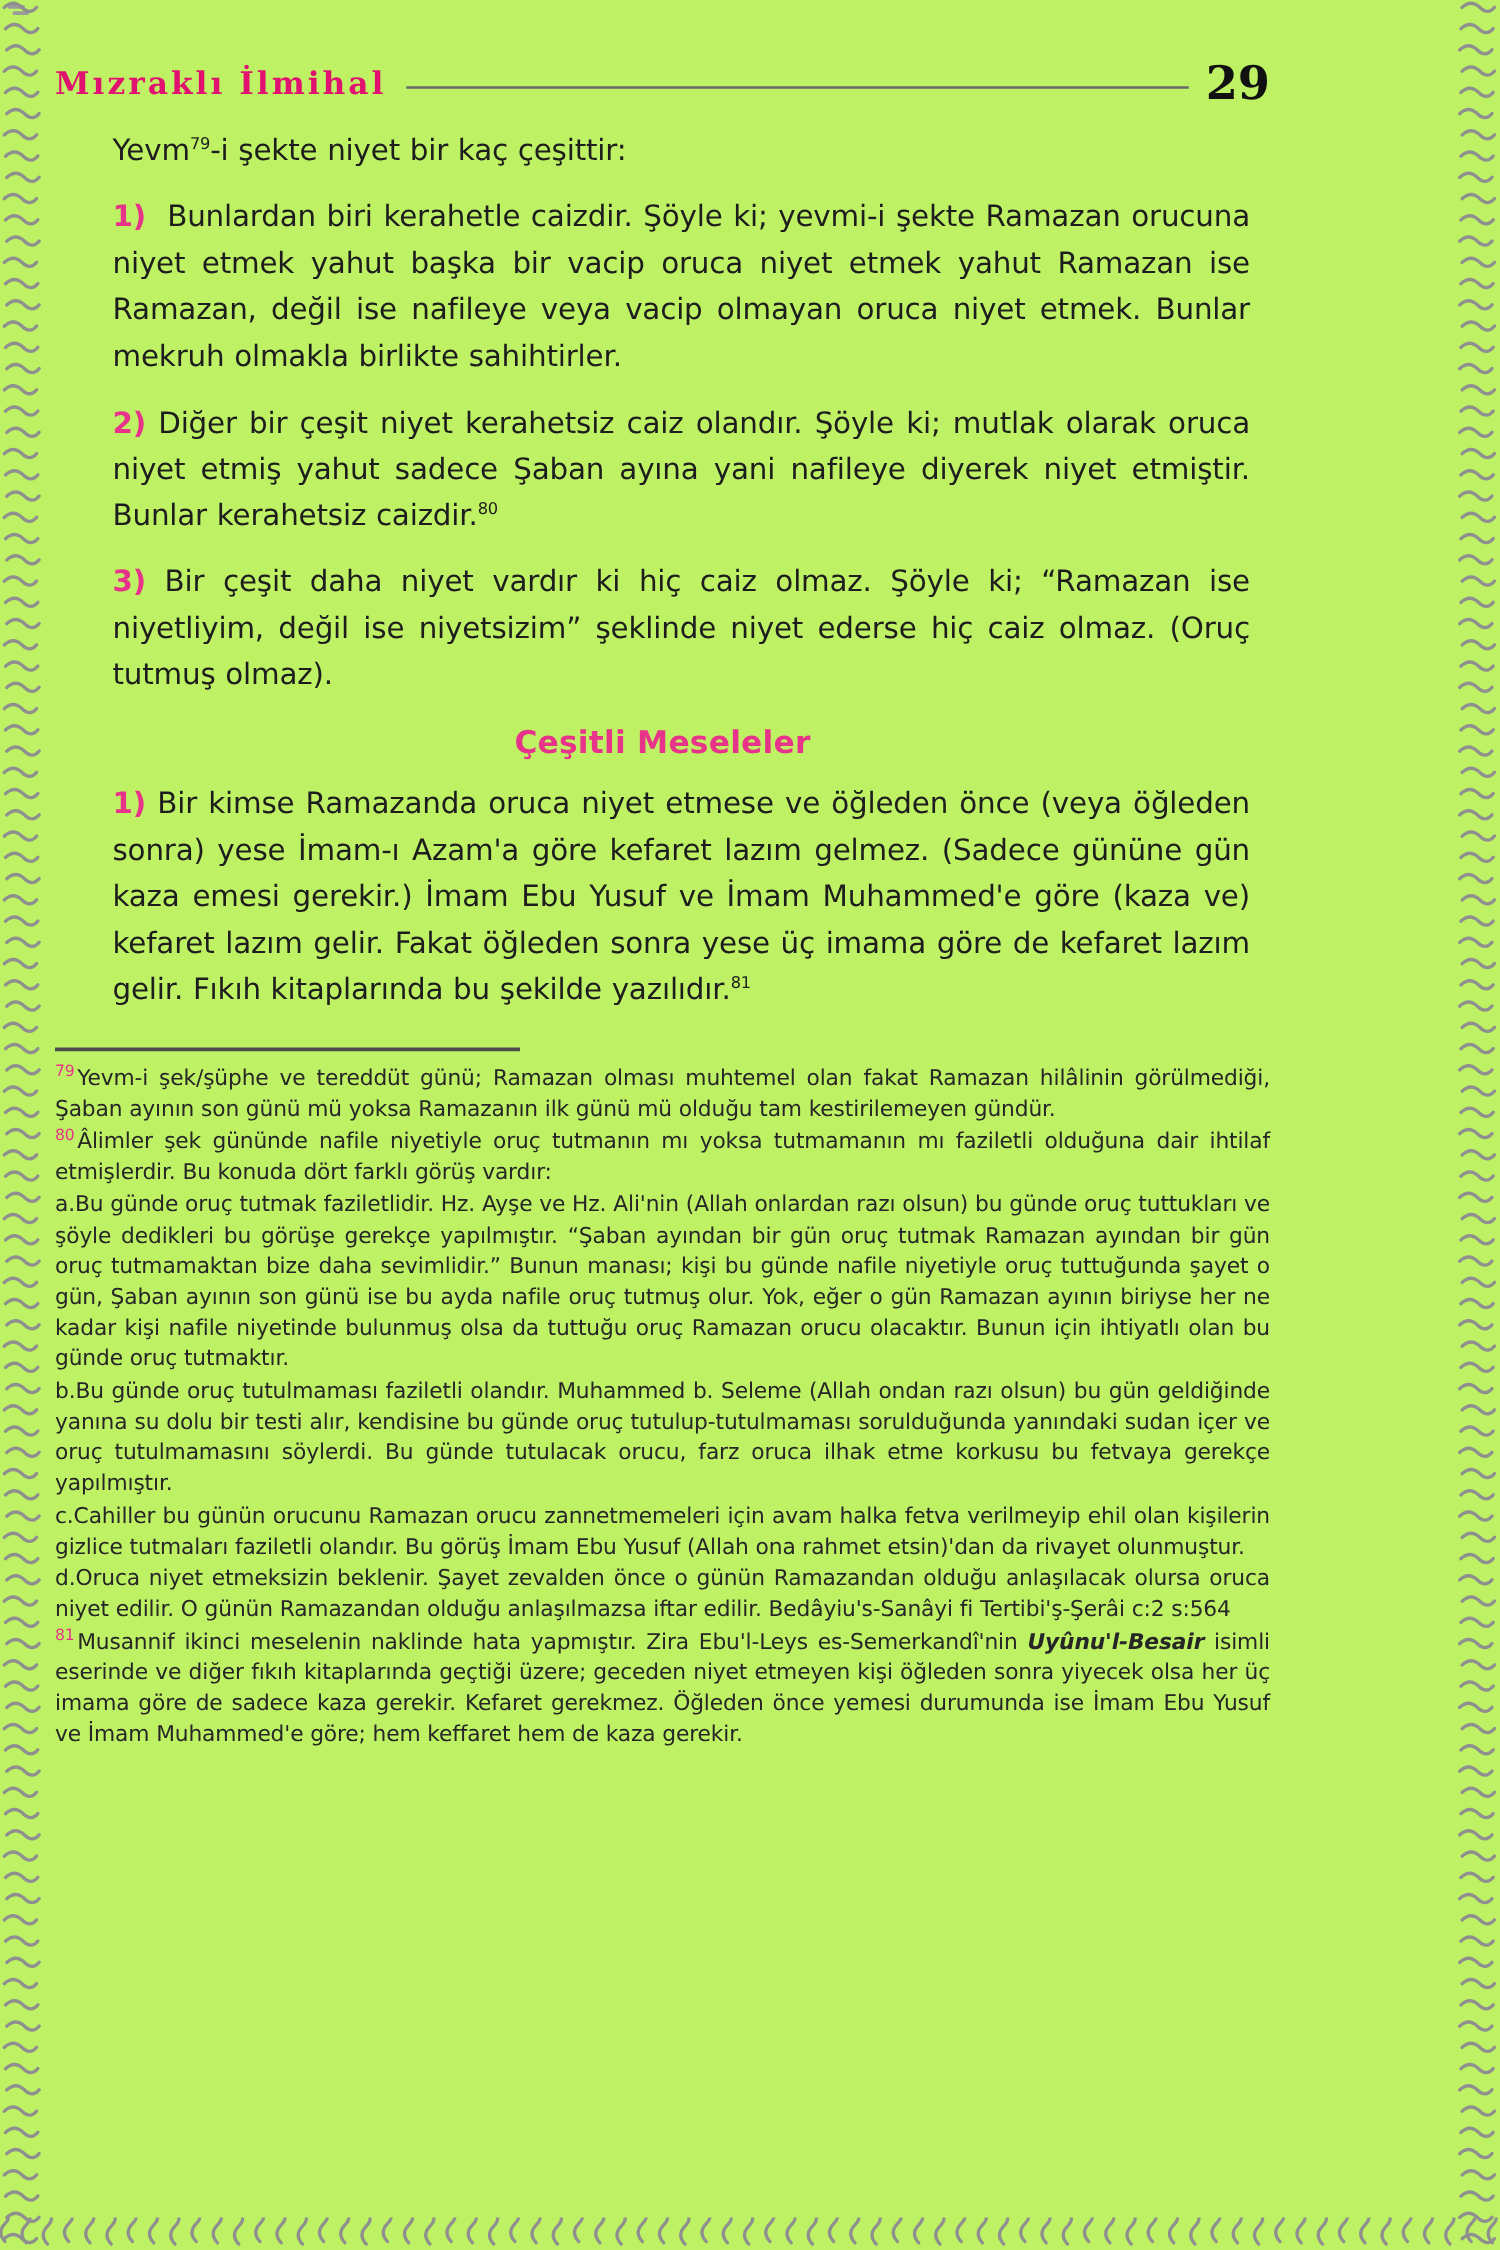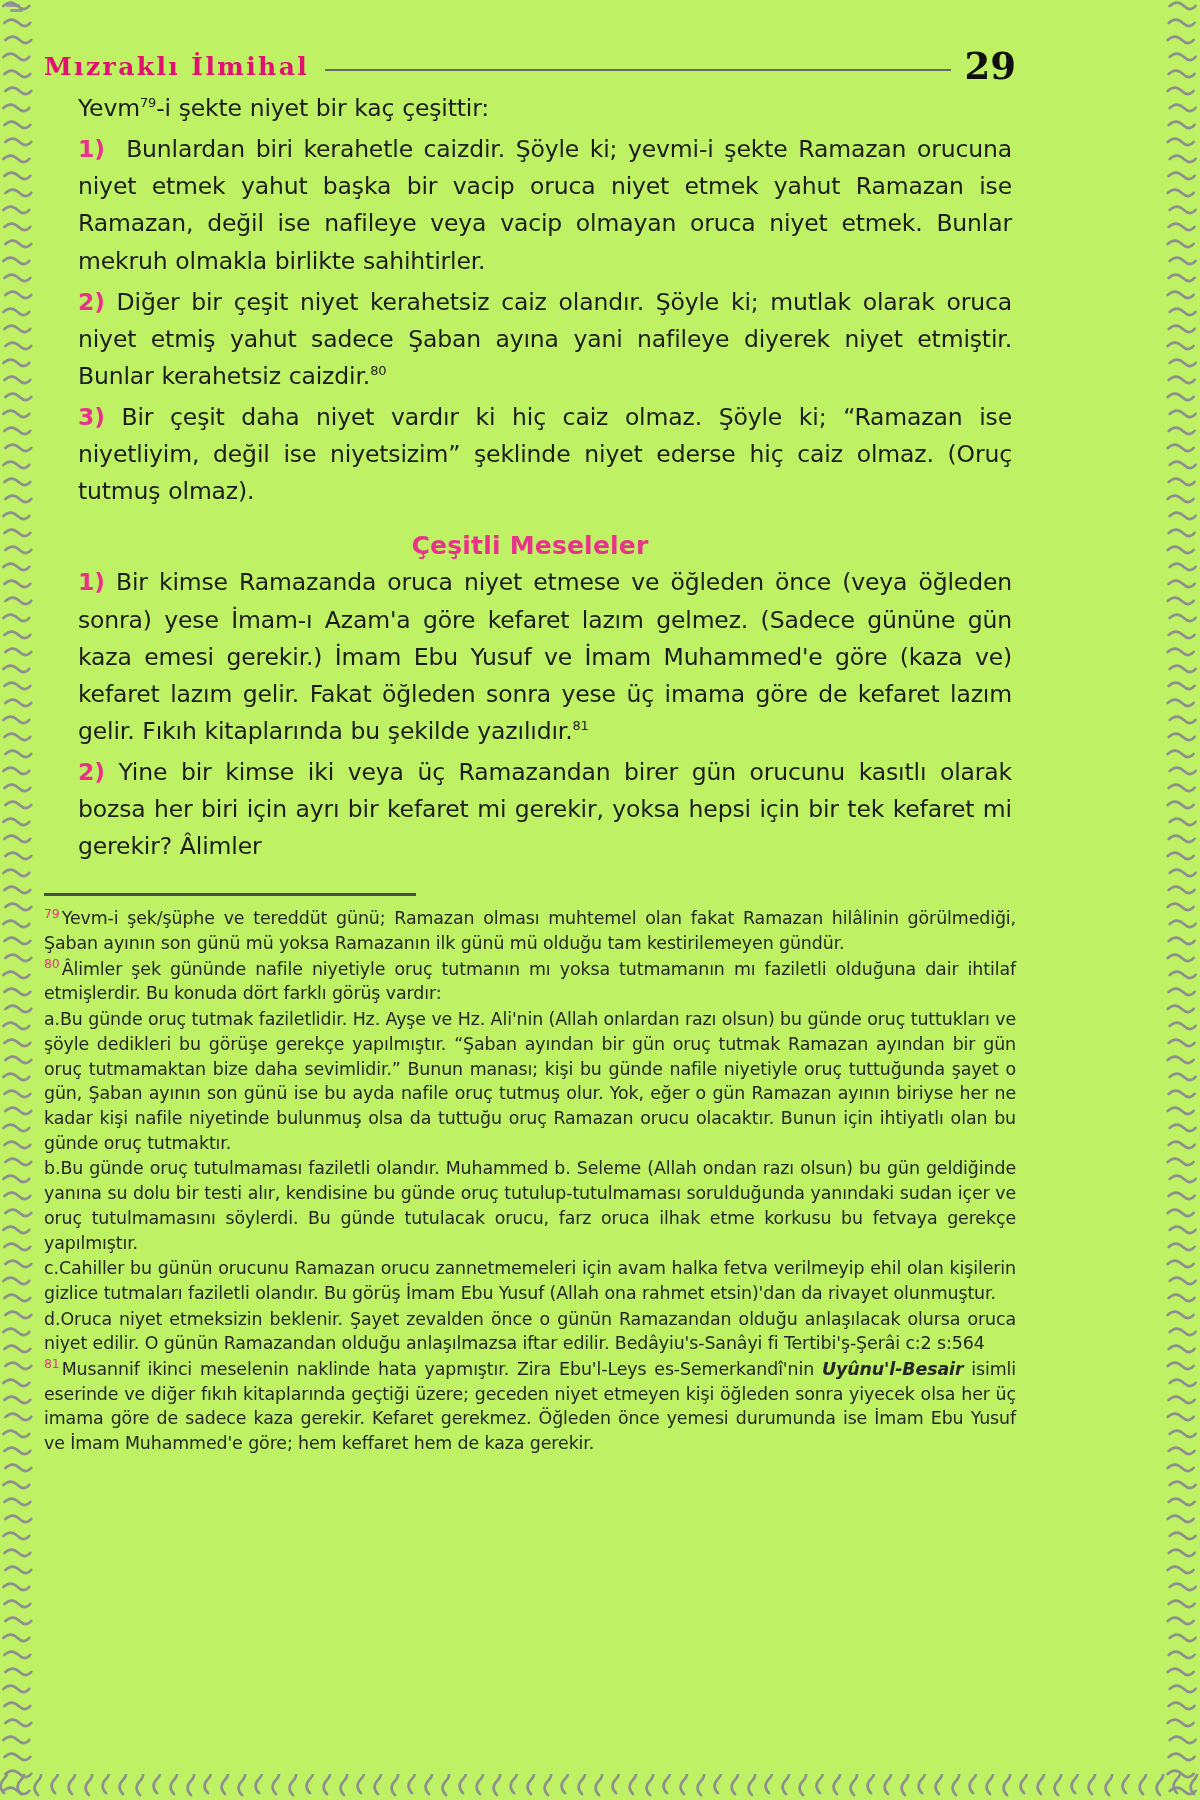--- a/index.html
+++ b/index.html
@@ -91,21 +91,21 @@
     letter-spacing: .2px;
   }
   .section-heading.tight { margin-top: 21px; }
 
   
   .body-para {
     font-size: 23.5px;
     line-height: 1.58;
     color: #1d1d1d;
     text-align: justify;
-    margin: 4px;
+    margin: 16px;
     letter-spacing: -0.15px;
     word-spacing: .5px;
   }
   .body-para.lead { text-indent: 30px; }
   .body-para.just-full { text-align: justify; text-align-last: left; }
 
   .num {
     color: #e8338a;
     font-weight: 600;
   }
@@ -476,21 +476,20 @@
     <p class="body-para indent-num"><span class="num">1)</span>&nbsp; <span>Bunlardan biri kerahetle caizdir. Şöyle ki; yevmi-i şekte Ramazan orucuna niyet etmek yahut başka bir vacip oruca niyet etmek yahut Ramazan ise Ramazan, değil ise nafileye veya vacip olmayan oruca niyet etmek. Bunlar mekruh olmakla birlikte sahihtirler.</span></p>
 
     <p class="body-para indent-num"><span class="num">2)</span> <span>Diğer bir çeşit niyet kerahetsiz caiz olandır. Şöyle ki; mutlak olarak oruca niyet etmiş yahut sadece Şaban ayına yani nafileye diyerek niyet etmiştir. Bunlar kerahetsiz caizdir.</span><sup class="fn">80</sup></p>
 
     <p class="body-para indent-num"><span class="num">3)</span> <span>Bir çeşit daha niyet vardır ki hiç caiz olmaz. Şöyle ki; “Ramazan ise niyetliyim, değil ise niyetsizim” şeklinde niyet ederse hiç caiz olmaz. (Oruç tutmuş olmaz).</span></p>
 
     <div class="section-heading tight">Çeşitli Meseleler</div>
 
     <p class="body-para indent-num"><span class="num">1)</span> <span>Bir kimse Ramazanda oruca niyet etmese ve öğleden önce (veya öğleden sonra) yese İmam-ı Azam'a göre kefaret lazım gelmez. (Sadece gününe gün kaza emesi gerekir.) İmam Ebu Yusuf ve İmam Muhammed'e göre (kaza ve) kefaret lazım gelir. Fakat öğleden sonra yese üç imama göre de kefaret lazım gelir. Fıkıh kitaplarında bu şekilde yazılıdır.</span><sup class="fn">81</sup></p>
 
-    <p class="body-para indent-num just-full"><span class="num">2)</span> <span>Yine bir kimse iki veya üç Ramazandan birer gün orucunu kasıtlı olarak bozsa her biri için ayrı bir kefaret mi gerekir, yoksa hepsi için bir tek kefaret mi gerekir? Âlimler</span></p>
 
     <div class="fn-rule"></div>
 
     <div class="footnotes">
 
       <p class="fn-block"><span class="fn-marker">79</span><span>Yevm-i şek/şüphe ve tereddüt günü; Ramazan olması muhtemel olan fakat Ramazan hilâlinin görülmediği, Şaban ayının son günü mü yoksa Ramazanın ilk günü mü olduğu tam kestirilemeyen gündür.</span></p>
 
       <p class="fn-block"><span class="fn-marker">80</span><span>Âlimler şek gününde nafile niyetiyle oruç tutmanın mı yoksa tutmamanın mı faziletli olduğuna dair ihtilaf etmişlerdir. Bu konuda dört farklı görüş vardır:</span></p>
 
       <p class="fn-block"><span class="fn-letter">a.</span><span>Bu günde oruç tutmak faziletlidir. Hz. Ayşe ve Hz. Ali'nin (Allah onlardan razı olsun) bu günde oruç tuttukları ve şöyle dedikleri bu görüşe gerekçe yapılmıştır. “Şaban ayından bir gün oruç tutmak Ramazan ayından bir gün oruç tutmamaktan bize daha sevimlidir.” Bunun manası; kişi bu günde nafile niyetiyle oruç tuttuğunda şayet o gün, Şaban ayının son günü ise bu ayda nafile oruç tutmuş olur. Yok, eğer o gün Ramazan ayının biriyse her ne kadar kişi nafile niyetinde bulunmuş olsa da tuttuğu oruç Ramazan orucu olacaktır. Bunun için ihtiyatlı olan bu günde oruç tutmaktır.</span></p>

